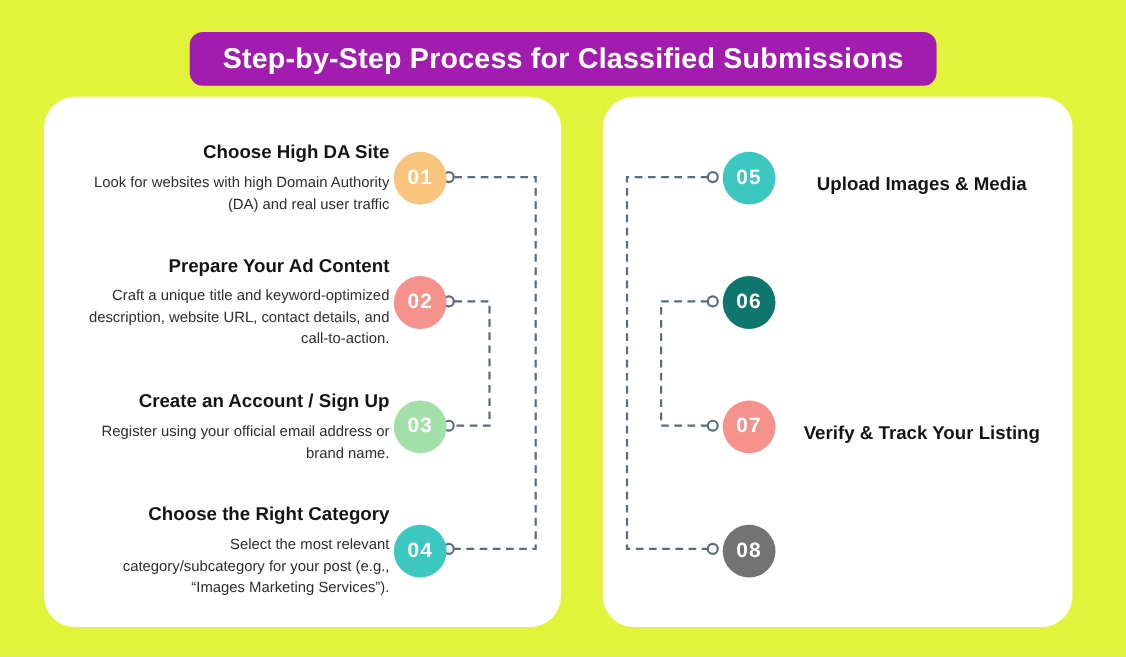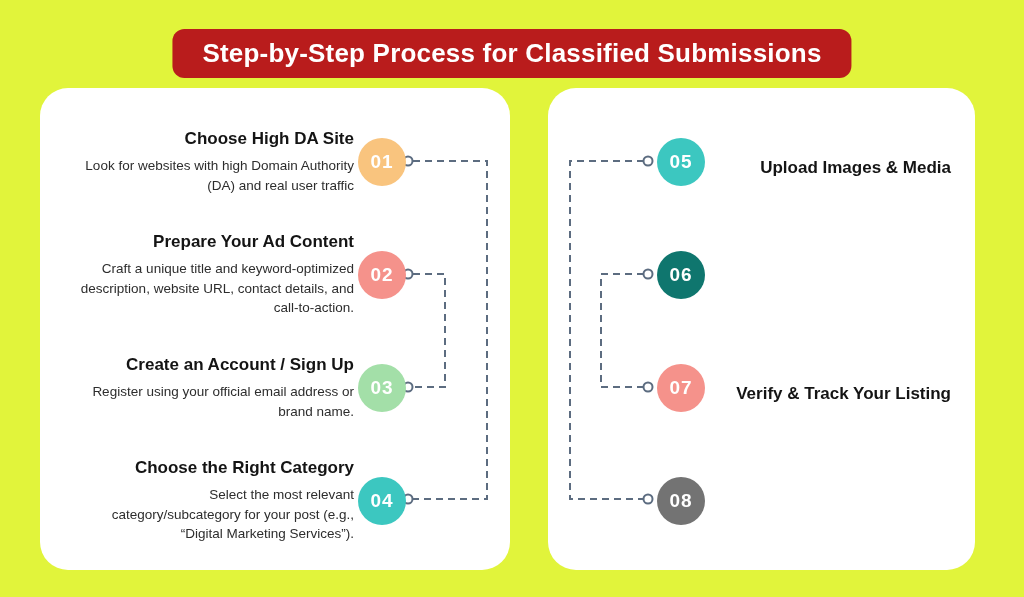--- a/index.html
+++ b/index.html
@@ -30,41 +30,41 @@
     position: absolute; inset: 0;
     width: 100%; height: 100%;
     pointer-events: none;
     z-index: 0;
   }
   .steps { position: relative; z-index: 1; padding-top: 17px; }
   .step { height: 113px; display: grid; align-items: center; }
   .card.left  .step { grid-template-columns: 278px 48px; padding-left: 40px; }
   .card.right .step { grid-template-columns: 109px 48px 1fr; padding-right: 24px; }
   .card.left  .step-text { text-align: right; padding-right: 4px; }
-  .card.right .step-text { text-align: right; padding-left: 20px; grid-column: 3; margin-top: 19px; }
+  .card.right .step-text { text-align: center; padding-left: 20px; grid-column: 3; margin-top: 19px; }
   .card.right .badge { grid-column: 2; }
   .step-title {
     font-weight: bold; font-size: 17px; color: #141414;
     margin: 0 0 7px 0; line-height: 1.25;
   }
   .step-desc {
     font-size: 13.5px; color: #2d2d2d; line-height: 1.45;
   }
   .badge {
     width: 48px; height: 48px; border-radius: 50%;
     display: flex; align-items: center; justify-content: center;
     color: #ffffff; font-size: 19px; font-weight: bold; letter-spacing: 1px;
   }
 </style>
 </head>
 <body>
 
 <div class="canvas" style="background: rgb(225, 244, 59);">
 
-  <div class="banner" style="background: #b91c1c;">
+  <div class="banner" style="background: #a21caf;">
     <span>Step-by-Step Process for Classified Submissions</span>
   </div>
 
   <div class="card left">
     <svg class="connector-svg" viewBox="0 0 470 482">
       <path d="M373,73 H447 V411 H373" fill="none" stroke="#5c6c80" stroke-width="2" stroke-dasharray="7 5"></path>
       <path d="M373,186 H405 V299 H373" fill="none" stroke="#5c6c80" stroke-width="2" stroke-dasharray="7 5"></path>
       <circle cx="368" cy="73" r="4.5" fill="#ffffff" stroke="#5c6c80" stroke-width="2"></circle>
       <circle cx="368" cy="186" r="4.5" fill="#ffffff" stroke="#5c6c80" stroke-width="2"></circle>
       <circle cx="368" cy="299" r="4.5" fill="#ffffff" stroke="#5c6c80" stroke-width="2"></circle>
@@ -92,21 +92,21 @@
         <div class="step-text">
           <div class="step-title">Create an Account / Sign Up</div>
           <div class="step-desc">Register using your official email address or brand name.</div>
         </div>
         <div class="badge" style="background: rgb(163, 223, 168);">03</div>
       </div>
 
       <div class="step">
         <div class="step-text">
           <div class="step-title">Choose the Right Category</div>
-          <div class="step-desc">Select the most relevant category/subcategory for your post (e.g., “Digital Marketing Services”).</div>
+          <div class="step-desc">Select the most relevant category/subcategory for your post (e.g., “Images Marketing Services”).</div>
         </div>
         <div class="badge" style="background: rgb(60, 199, 192);">04</div>
       </div>
 
     </div>
   </div>
 
   <div class="card right">
     <svg class="connector-svg" viewBox="0 0 427 482">
       <path d="M96,73 H22 V411 H96" fill="none" stroke="#5c6c80" stroke-width="2" stroke-dasharray="7 5"></path>

